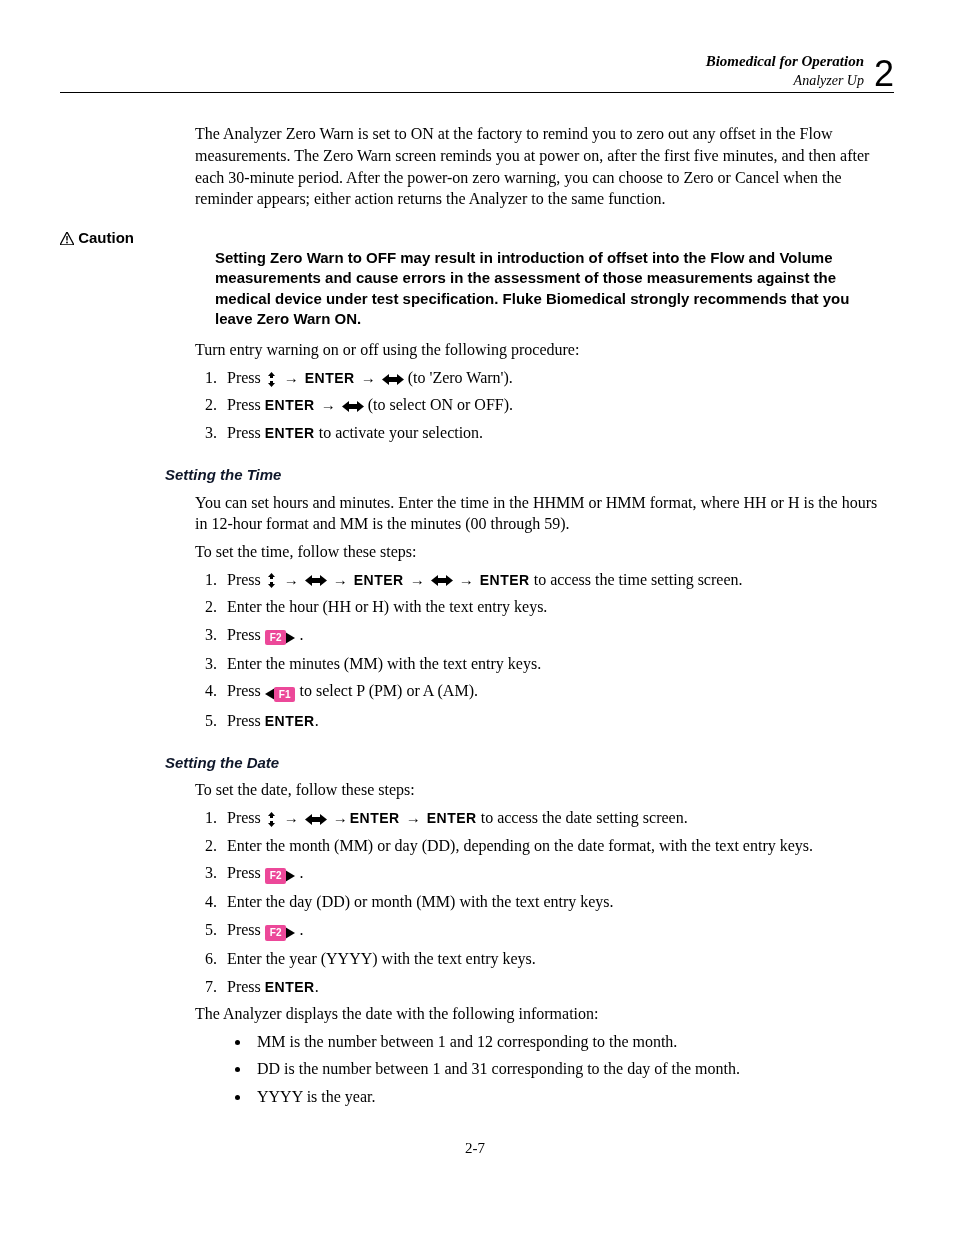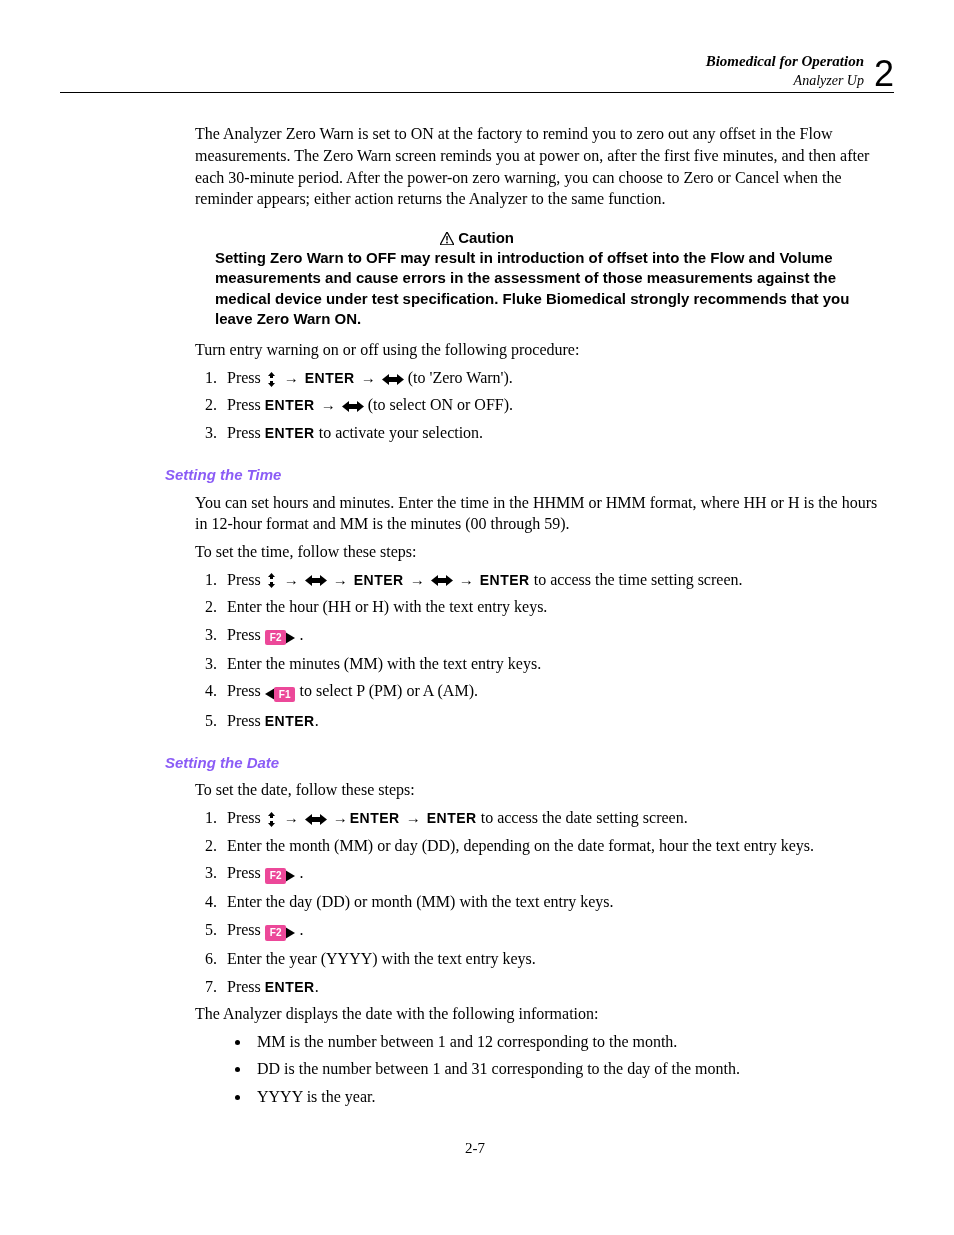--- a/index.html
+++ b/index.html
@@ -40,38 +40,37 @@
     align-items: flex-end;
     gap: 6px;
     border-bottom: 1px solid #000;
     padding-bottom: 2px;
     margin-bottom: 30px;
   }
   .header-text { text-align: right; }
   .body-indent { margin-left: 135px; margin-right: 10px; }
   .body-indent-narrow { margin-left: 155px; margin-right: 40px; }
   .caution-heading {
-    text-align: center;
     font-family: Arial, sans-serif;
     font-weight: bold;
     font-size: 15px;
     margin-top: 18px;
   }
   .caution-body {
     font-family: Arial, sans-serif;
     font-weight: bold;
     font-size: 15px;
     line-height: 1.35;
     margin-bottom: 10px;
   }
   .section-head {
     font-family: Arial, sans-serif;
     font-weight: bold;
     font-style: italic;
-    color: #8b5cf6;
+    color: #0f172a;
     font-size: 15px;
     margin-left: 105px;
     margin-top: 22px;
     margin-bottom: 4px;
   }
   ol.steps, ul.bullets {
     margin: 6px 0 6px 0;
     padding-left: 26px;
   }
   ol.steps li, ul.bullets li {
@@ -242,21 +241,21 @@
         </svg>
       <span class="arrow">→</span>
       <svg class="icon" width="22" height="11" viewBox="0 0 22 11">
           <polygon points="0,5.5 7,0 7,3 15,3 15,0 22,5.5 15,11 15,8 7,8 7,11" fill="#000"></polygon>
         </svg>
       <span class="arrow">→</span><span class="key">ENTER</span>
       <span class="arrow">→</span>
       <span class="key">ENTER</span>
       <span> to access the date setting screen.</span>
     </li>
-    <li>Enter the month (MM) or day (DD), depending on the date format, hour the text entry keys.</li>
+    <li>Enter the month (MM) or day (DD), depending on the date format, with the text entry keys.</li>
     <li>
       <span>Press </span>
       <span class="fkey-wrap"><span class="fkey">F2</span><span class="fkey-tail-r"></span></span>
       <span> .</span>
     </li>
     <li>Enter the day (DD) or month (MM) with the text entry keys.</li>
     <li>
       <span>Press </span>
       <span class="fkey-wrap"><span class="fkey">F2</span><span class="fkey-tail-r"></span></span>
       <span> .</span>

